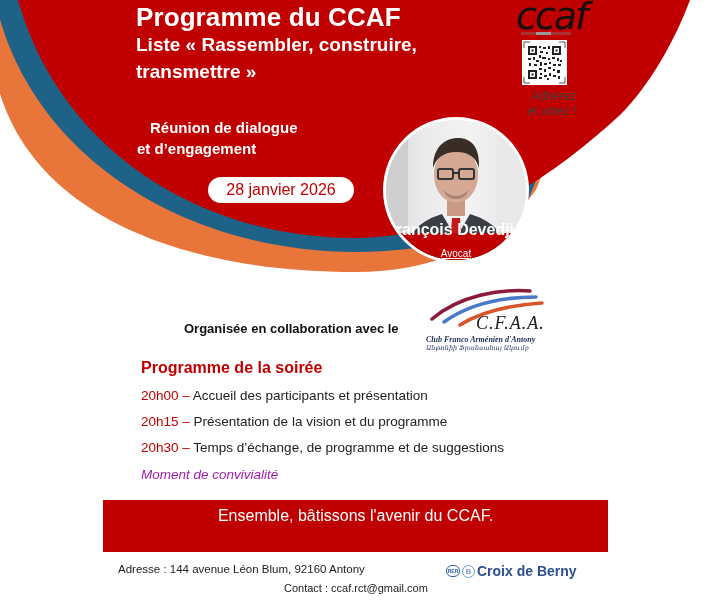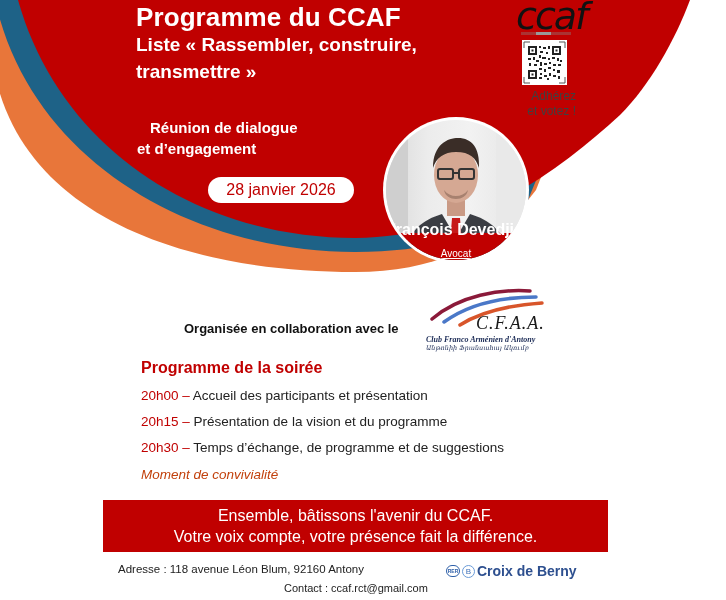--- a/index.html
+++ b/index.html
@@ -19,21 +19,21 @@
   .name-band { position: absolute; left: 0; top: 113px; width: 140px; height: 40px; background: #c00000; }
   .name { position: absolute; left: 0; top: 101px; width: 140px; text-align: center; color: #fff; font-weight: bold; font-size: 16px; white-space: nowrap; }
   .role { position: absolute; left: 0; top: 128px; width: 140px; text-align: center; color: #fff; font-size: 10px; text-decoration: underline; }
   .collab { left: 184px; top: 321px; font-size: 13px; font-weight: bold; color: #111; white-space: nowrap; }
   .cfaa-title { left: 476px; top: 313px; font-family: "Liberation Serif", serif; font-style: italic; font-size: 18px; color: #1a1a1a; letter-spacing: 1px; white-space: nowrap; }
   .cfaa-sub { left: 426px; top: 335px; font-family: "Liberation Serif", serif; font-style: italic; font-size: 8px; color: #1a2a55; white-space: nowrap; line-height: 9px; font-weight: bold; }
   .cfaa-arm { left: 426px; top: 344px; font-family: "DejaVu Serif", serif; font-style: italic; font-size: 6.5px; color: #1a2a55; white-space: nowrap; }
   .prog-title { left: 141px; top: 359px; font-size: 16px; font-weight: bold; color: #c00000; white-space: nowrap; }
   .prog-item { left: 141px; font-size: 13.5px; color: #222; white-space: nowrap; }
   .prog-item .time { color: #c00000; }
-  .convivial { left: 141px; top: 467px; font-size: 13.5px; font-style: italic; color: #c2410c; white-space: nowrap; }
+  .convivial { left: 141px; top: 467px; font-size: 13.5px; font-style: italic; color: #a21caf; white-space: nowrap; }
   .banner { left: 103px; top: 500px; width: 505px; height: 52px; background: #c00000; color: #fff; text-align: center; font-size: 16px; line-height: 21px; padding-top: 5px; box-sizing: border-box; }
   .address { left: 118px; top: 563px; font-size: 11.5px; color: #222; white-space: nowrap; }
   .rer { left: 446px; top: 563px; display: flex; align-items: center; gap: 2px; }
   .rer-badge { width: 14px; height: 12px; border: 1.5px solid #2d5fa8; border-radius: 7px; font-size: 5px; color: #2d5fa8; font-weight: bold; display: flex; align-items: center; justify-content: center; box-sizing: border-box; }
   .rer-line { width: 13px; height: 13px; border: 1.5px solid #6a9bd8; border-radius: 50%; font-size: 8px; color: #3d6fb8; display: flex; align-items: center; justify-content: center; box-sizing: border-box; }
   .station { font-size: 14px; font-weight: bold; color: #2d4f8f; white-space: nowrap; }
   .contact { left: 284px; top: 582px; font-size: 11px; color: #222; white-space: nowrap; }
 </style>
 </head>
 <body>
@@ -155,22 +155,21 @@
 <div class="abs prog-item" style="top:414px;">
   <span class="time">20h15 –</span><span> Présentation de la vision et du programme</span>
 </div>
 <div class="abs prog-item" style="top:440px;">
   <span class="time">20h30 –</span><span> Temps d’échange, de programme et de suggestions</span>
 </div>
 <div class="abs convivial">Moment de convivialité</div>
 
 <div class="abs banner">
   <div>Ensemble, bâtissons l'avenir du CCAF.</div>
-  <div>Votre voix compte, votre présence fait la différence.</div>
 </div>
 
-<div class="abs address">Adresse : 118 avenue Léon Blum, 92160 Antony</div>
+<div class="abs address">Adresse : 144 avenue Léon Blum, 92160 Antony</div>
 <div class="abs rer">
   <span class="rer-badge">RER</span>
   <span class="rer-line">B</span>
   <span class="station">Croix de Berny</span>
 </div>
 <div class="abs contact">Contact : ccaf.rct@gmail.com</div>
 
 </body></html>

